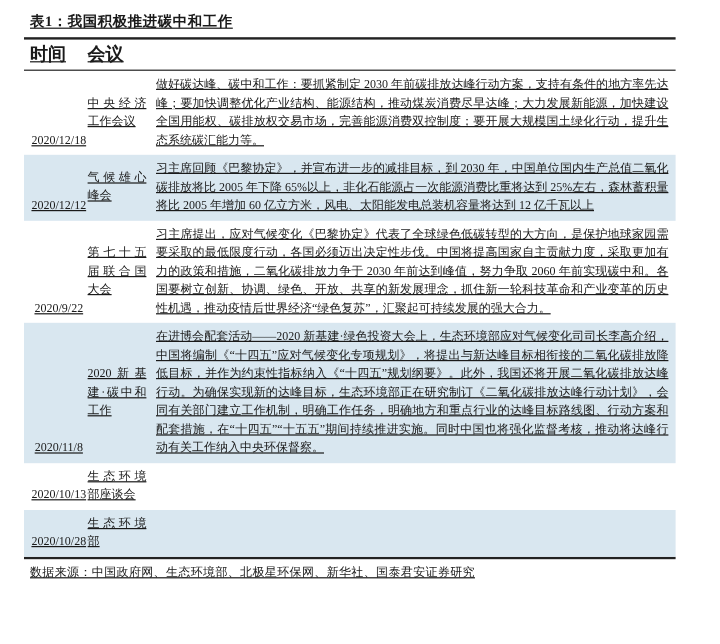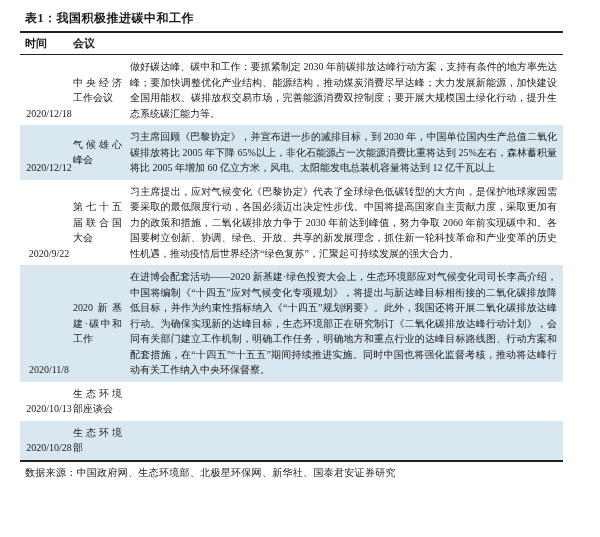--- a/index.html
+++ b/index.html
@@ -10,41 +10,42 @@
     height: 537px;
     overflow: hidden;
     font-family: "Liberation Serif", "DejaVu Serif", serif;
     color: var(--text, #1a1a1a);
   }
   .page {
     box-sizing: border-box;
     width: 600px;
     height: 443px;
     padding: 10px 0 0 0;
+    text-decoration: underline;
   }
   .title {
     margin-left: 25px;
     font-size: 12px;
     font-weight: bold;
     letter-spacing: 0.5px;
     margin-bottom: 4px;
   }
   .table {
     margin-left: 20px;
     width: 543px;
     border-top: 2px solid var(--rule, #222);
     border-bottom: 2px solid var(--rule, #222);
   }
   .thead {
     display: grid;
     grid-template-columns: 48px 57px 1fr;
     padding: 3px 6px 3px 5px;
     border-bottom: 1.5px solid var(--rule, #222);
     font-weight: bold;
-    font-size: 11px;
+    font-size: 15px;
   }
   .th.c-cont { padding-left: 26px; }
   .trow {
     display: grid;
     grid-template-columns: 48px 57px 1fr;
     padding: 4px 6px 4px 5px;
     box-sizing: border-box;
   }
   .td {
     font-size: 10px;

